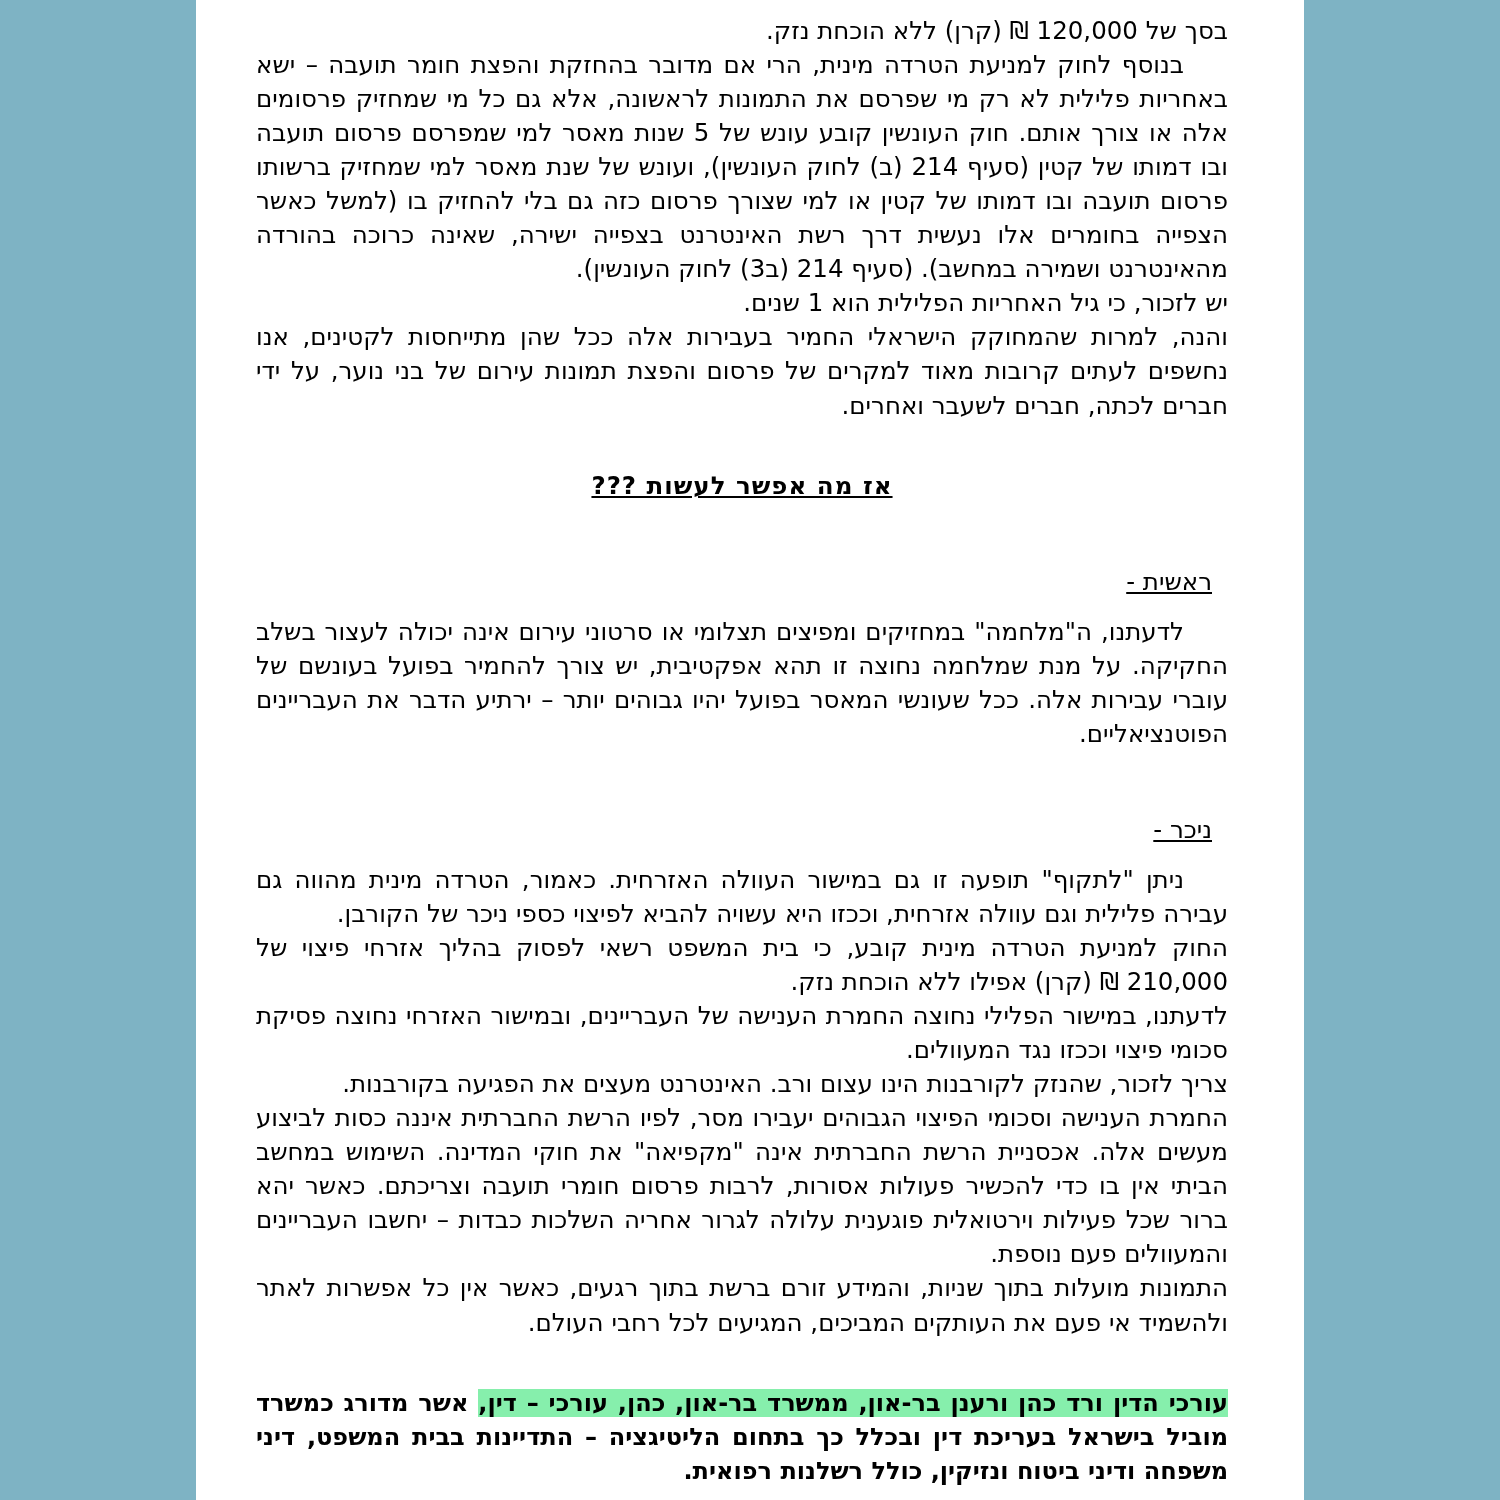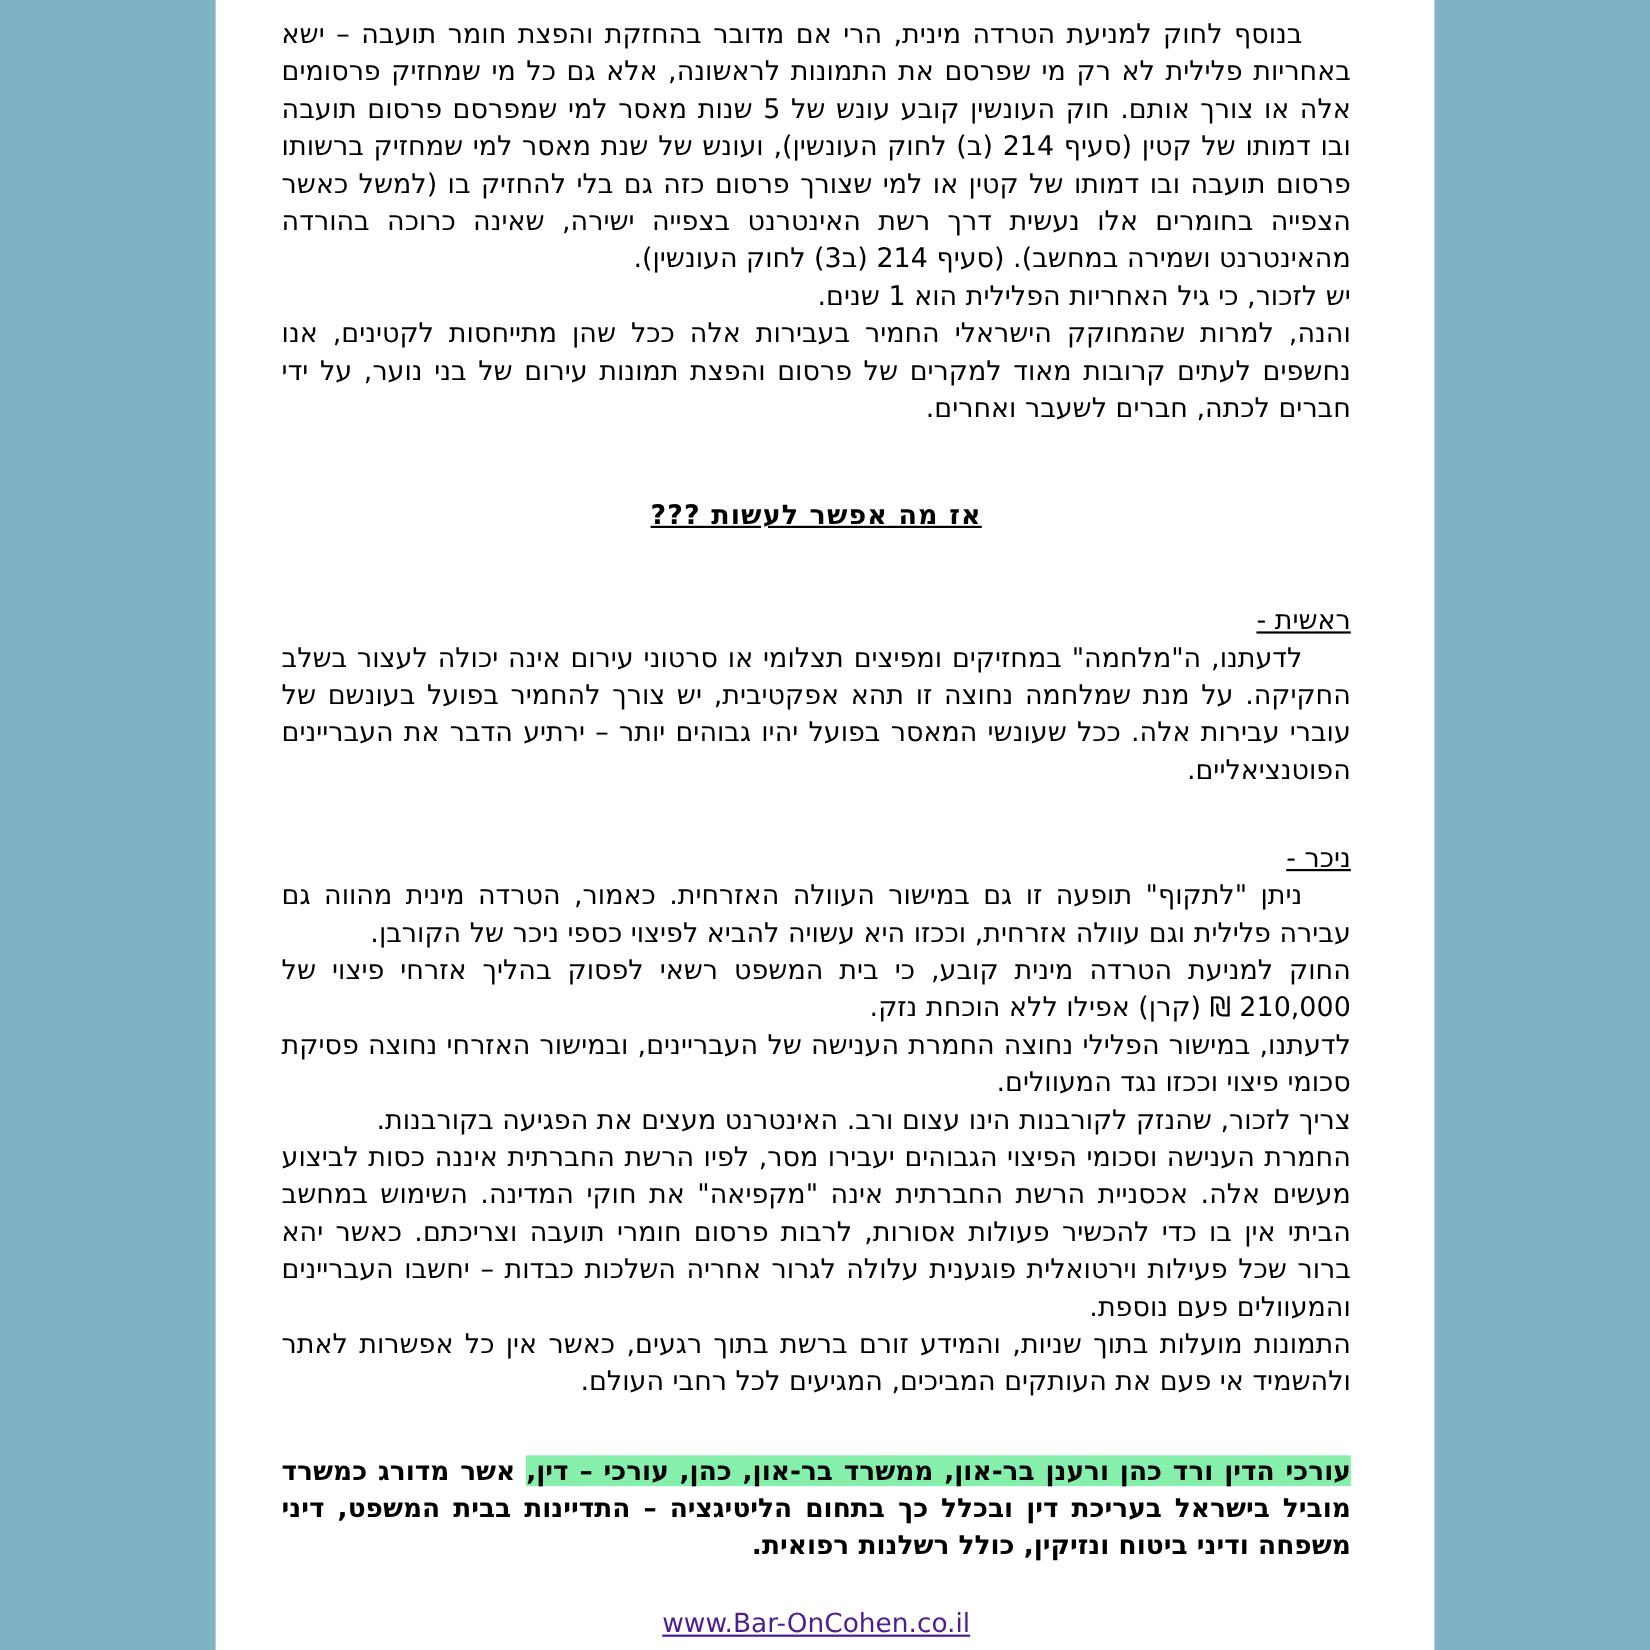--- a/index.html
+++ b/index.html
@@ -41,26 +41,26 @@
   }
   p.ind {
     text-indent: 44px;
   }
   .heading {
     text-align: center;
     font-weight: bold;
     font-size: 24.5px;
     text-decoration: underline;
     letter-spacing: 1px;
-    margin: 16px;
+    margin: 0;
   }
   .sub-underline {
     font-size: 24.5px;
     text-decoration: underline;
-    margin: 0;
+    margin: 16px;
     text-align: right;
   }
   .sig {
     font-weight: bold;
     font-size: 24px;
     line-height: 1.42;
     text-align: justify;
     margin: 0;
   }
   .hl {
@@ -79,20 +79,21 @@
     text-align: center;
   }
   .spacer-46 { height: 46px; }
 </style>
 </head>
 <body>
 
 <div class="page-wrap">
   <div class="page-inner">
 
+    <p>בסך של 120,000 ₪ (קרן) ללא הוכחת נזק.</p>
     <p class="ind">בנוסף לחוק למניעת הטרדה מינית, הרי אם מדובר בהחזקת והפצת חומר תועבה – ישא באחריות פלילית לא רק מי שפרסם את התמונות לראשונה, אלא גם כל מי שמחזיק פרסומים אלה או צורך אותם. חוק העונשין קובע עונש של 5 שנות מאסר למי שמפרסם פרסום תועבה ובו דמותו של קטין (סעיף 214 (ב) לחוק העונשין), ועונש של שנת מאסר למי שמחזיק ברשותו פרסום תועבה ובו דמותו של קטין או למי שצורך פרסום כזה גם בלי להחזיק בו (למשל כאשר הצפייה בחומרים אלו נעשית דרך רשת האינטרנט בצפייה ישירה, שאינה כרוכה בהורדה מהאינטרנט ושמירה במחשב). (סעיף 214 (ב3) לחוק העונשין).</p>
     <p>יש לזכור, כי גיל האחריות הפלילית הוא 1 שנים.</p>
     <p>והנה, למרות שהמחוקק הישראלי החמיר בעבירות אלה ככל שהן מתייחסות לקטינים, אנו נחשפים לעתים קרובות מאוד למקרים של פרסום והפצת תמונות עירום של בני נוער, על ידי חברים לכתה, חברים לשעבר ואחרים.</p>
 
     <div class="spacer-46"></div>
 
     <p class="heading">אז מה אפשר לעשות ???</p>
 
     <div class="spacer-46"></div>
 

